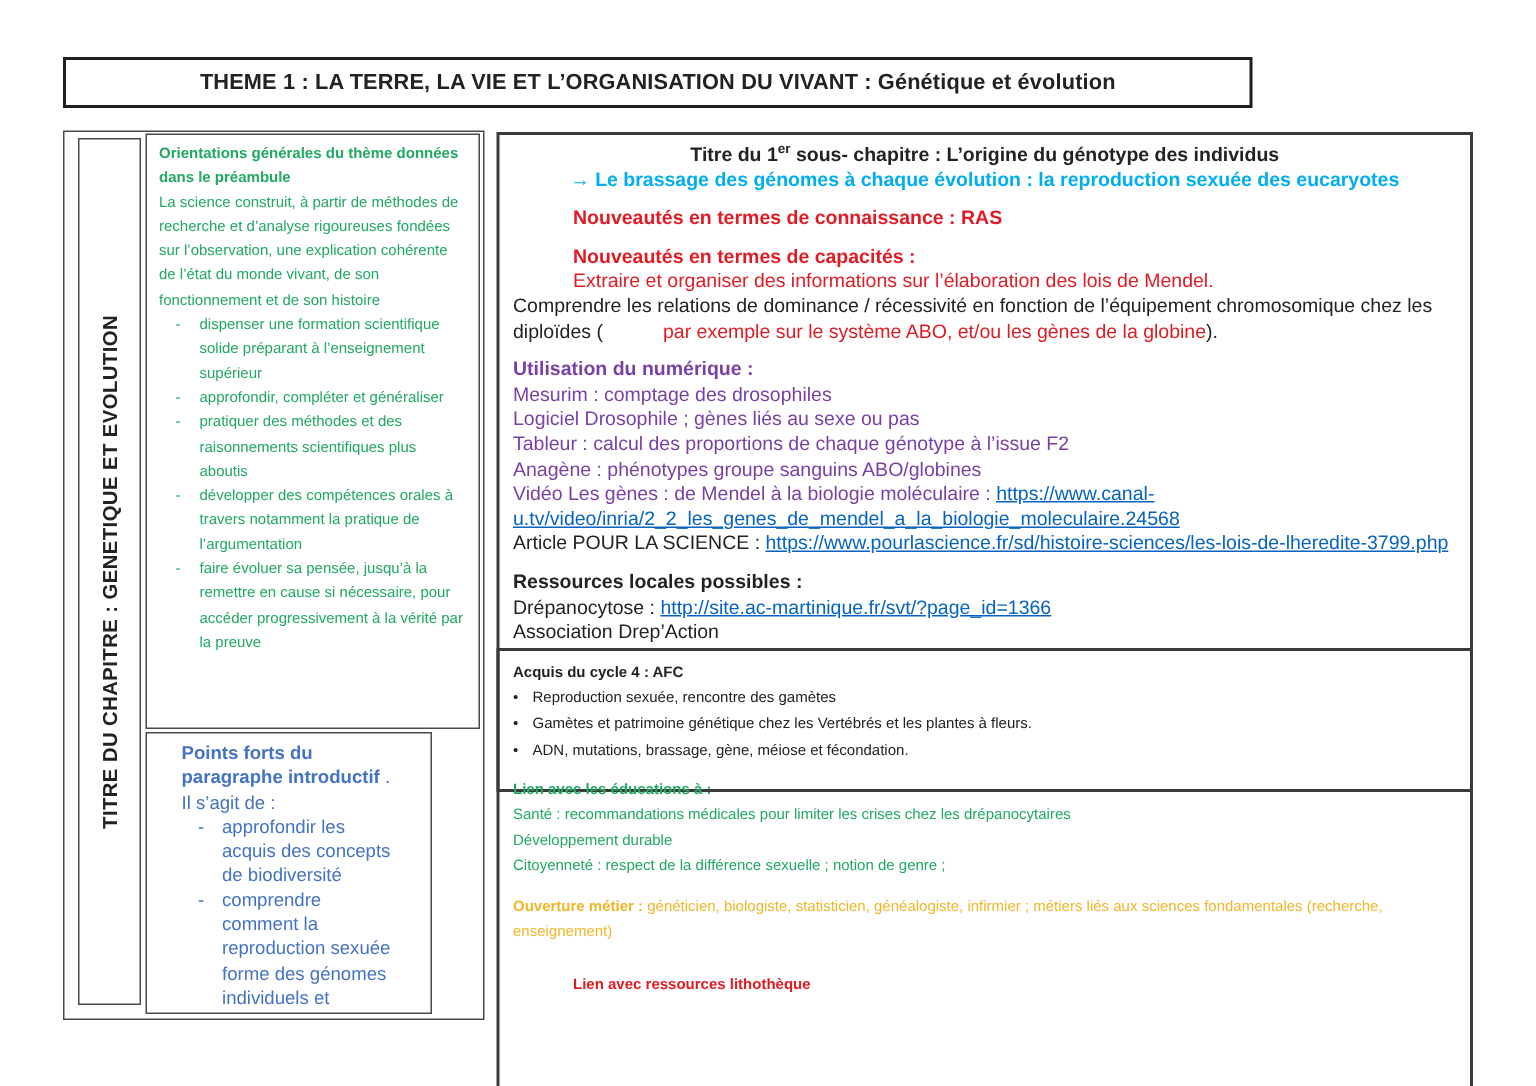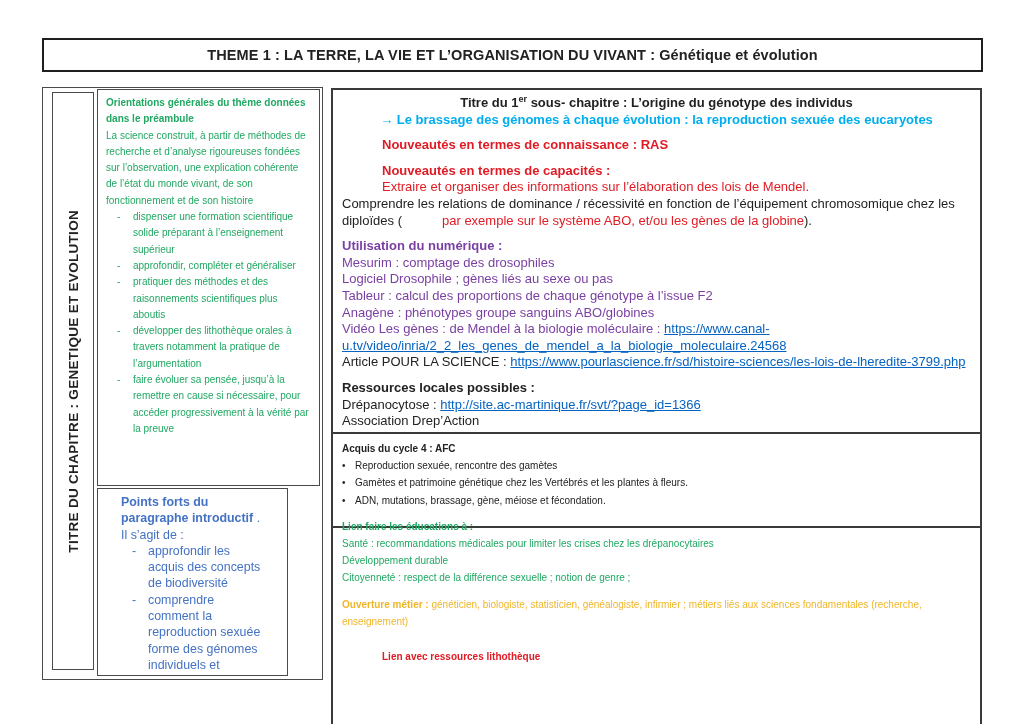--- a/index.html
+++ b/index.html
@@ -9,21 +9,21 @@
   html,body{margin:0;padding:0;}
   body{
     width:1024px;height:724px;background:#ffffff;position:relative;
     font-family:"Liberation Sans", sans-serif;color:var(--ink);
     -webkit-font-smoothing:antialiased;
   }
   .abs{position:absolute;box-sizing:border-box;}
 
   
   .title-bar{
-    left:42px;top:38px;width:941px;height:34px;
+    left:42px;top:38px;width:793px;height:34px;
     border:2px solid #1f1f1f;display:flex;align-items:center;justify-content:center;
     font-weight:bold;font-size:14.5px;letter-spacing:.1px;
   }
 
   
   .outer-wrapper{left:42px;top:87px;width:281px;height:593px;border:1px solid var(--border);}
   .chapter-box{
     left:52px;top:92px;width:42px;height:578px;border:1px solid var(--border);
     display:flex;align-items:center;justify-content:center;
   }
@@ -97,21 +97,21 @@
       <div class="dli">
         <span class="marker">-</span>
         <span class="txt">approfondir, compléter et généraliser</span>
       </div>
       <div class="dli">
         <span class="marker">-</span>
         <span class="txt">pratiquer des méthodes et des raisonnements scientifiques plus aboutis</span>
       </div>
       <div class="dli">
         <span class="marker">-</span>
-        <span class="txt">développer des lithothèque orales à travers notamment la pratique de l’argumentation</span>
+        <span class="txt">développer des compétences orales à travers notamment la pratique de l’argumentation</span>
       </div>
       <div class="dli">
         <span class="marker">-</span>
         <span class="txt">faire évoluer sa pensée, jusqu’à la remettre en cause si nécessaire, pour accéder progressivement à la vérité par la preuve</span>
       </div>
     </div>
   </div>
 
   <div class="abs points-box">
     <div><span class="b">Points forts du paragraphe introductif</span><span> . Il s’agit de :</span></div>
@@ -157,21 +157,21 @@
         <span class="txt">Reproduction sexuée, rencontre des gamètes</span>
       </div>
     <div class="bli black">
         <span class="marker">•</span>
         <span class="txt">Gamètes et patrimoine génétique chez les Vertébrés et les plantes à fleurs.</span>
       </div>
     <div class="bli black">
         <span class="marker">•</span>
         <span class="txt">ADN, mutations, brassage, gène, méiose et fécondation.</span>
       </div>
-    <div class="ln b green gap">Lien faire les éducations à :</div>
+    <div class="ln b green gap">Lien avec les éducations à :</div>
     <div class="ln green">Santé : recommandations médicales pour limiter les crises chez les drépanocytaires</div>
     <div class="ln green">Développement durable</div>
     <div class="ln green">Citoyenneté : respect de la différence sexuelle ; notion de genre ;</div>
     <div class="ln gold gap"><span class="b">Ouverture métier : </span><span>généticien, biologiste, statisticien, généalogiste, infirmier ; métiers liés aux sciences fondamentales (recherche, enseignement)</span></div>
     <div class="ln b red gap-lg">Lien avec ressources lithothèque</div>
   </div>
 
 </div>
 
 </body></html>

